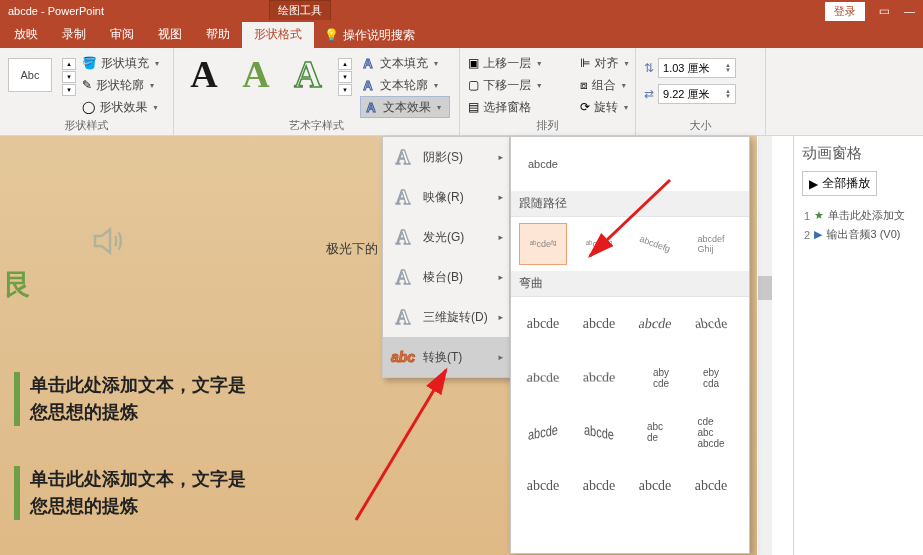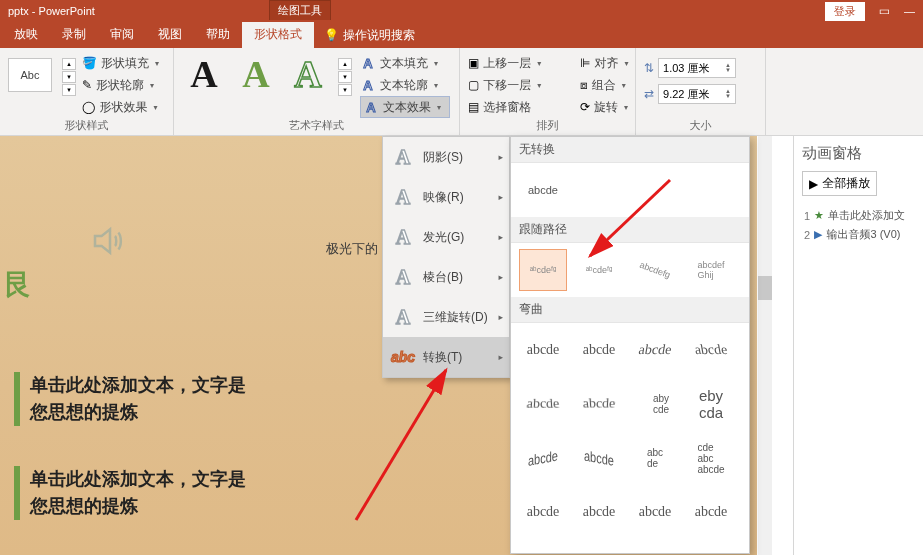--- a/index.html
+++ b/index.html
@@ -71,21 +71,21 @@
   .anim-item .n { width:8px; text-align:right; color:#777;}
   
   .arrow { position:absolute; z-index:20; pointer-events:none;}
   .pane-scroll { position:absolute; left:758px; top:136px; width:14px; height:419px; background:#f0f0f0;}
   .pane-scroll .thumb { position:absolute; top:140px; width:100%; height:24px; background:#c8c8c8;}
 </style>
 </head>
 <body>
 
 <div class="titlebar">
-  <span class="title">pptx - PowerPoint</span>
+  <span class="title">abcde - PowerPoint</span>
   <span class="tool">绘图工具</span>
   <div class="right">
     <span class="login-btn">登录</span>
     <span style="font-size:12px;">▭</span>
     <span>—</span>
   </div>
 </div>
 
 <div class="tabs">
   <div class="tab">放映</div>
@@ -278,21 +278,20 @@
       <span class="arr">▸</span>
     </div>
   <div class="fx-item sel">
       <span class="icn">abc</span>
       <span class="txt">转换(T)</span>
       <span class="arr">▸</span>
     </div>
 </div>
 
 <div class="tf-panel">
-  <div class="tf-hdr">无转换</div>
   <div class="tf-row">
     <div class="tf-cell" style="font-family:sans-serif; font-size:11px;">abcde</div>
   </div>
   <div class="tf-hdr">跟随路径</div>
   <div class="tf-row">
     <div class="tf-cell hov">
         <span class="curve-txt">ᵃᵇcdeᶠᵍ</span>
       </div>
     <div class="tf-cell">
         <span class="curve-txt">ᵃᵇcdeᶠᵍ</span>
@@ -311,21 +310,21 @@
     <div class="tf-cell" style="transform:skewX(-10deg);">abcde</div>
     <div class="tf-cell" style="transform:skewX(10deg);">abcde</div>
   </div>
   <div class="tf-row">
     <div class="tf-cell" style="transform:perspective(60px) rotateX(25deg);">abcde</div>
     <div class="tf-cell" style="transform:perspective(60px) rotateX(-25deg);">abcde</div>
     <div class="tf-cell">
         <span style="font-size:10px;margin-left:12px;">aby<br>cde</span>
       </div>
     <div class="tf-cell">
-        <span style="font-size:15px;">eby<br>cda</span>
+        <span style="font-size:10px;">eby<br>cda</span>
       </div>
   </div>
   <div class="tf-row">
     <div class="tf-cell">
         <span style="transform:scaleY(1.3) skewY(-8deg); font-size:11px;">abcde</span>
       </div>
     <div class="tf-cell">
         <span style="transform:scaleY(1.3) skewY(8deg); font-size:11px;">abcde</span>
       </div>
     <div class="tf-cell">

